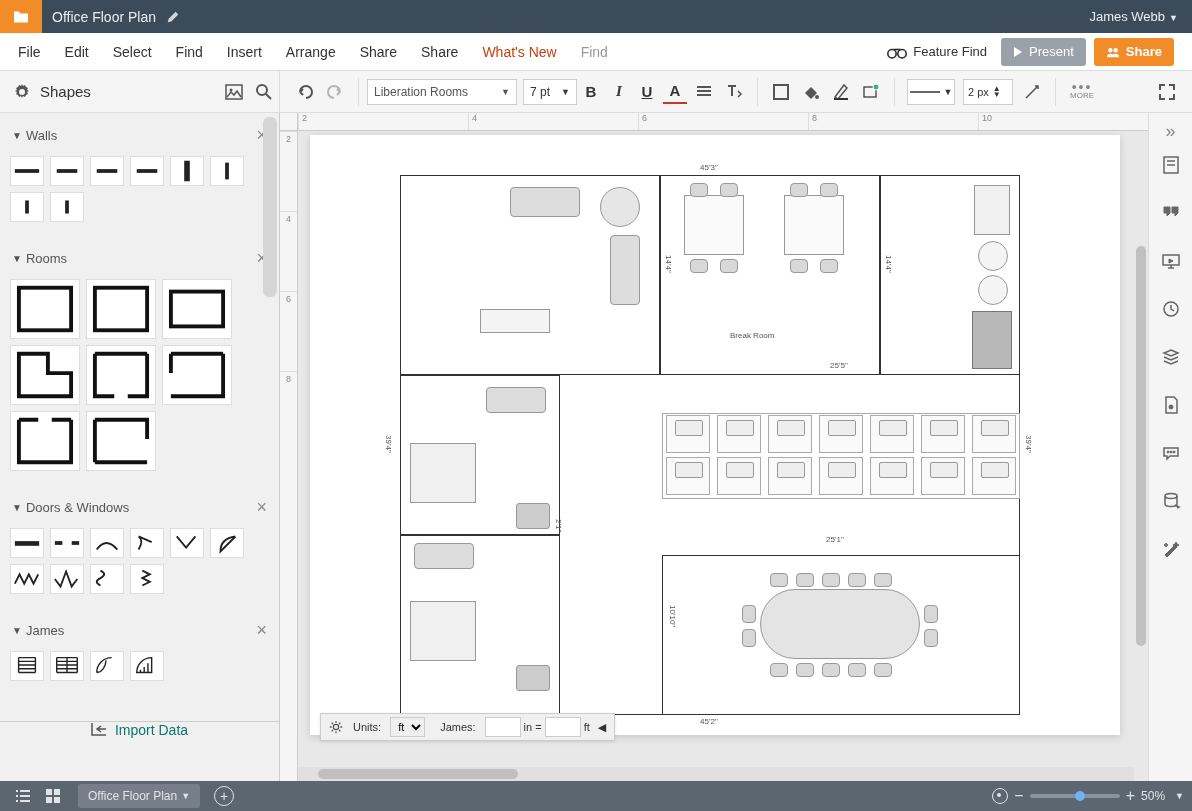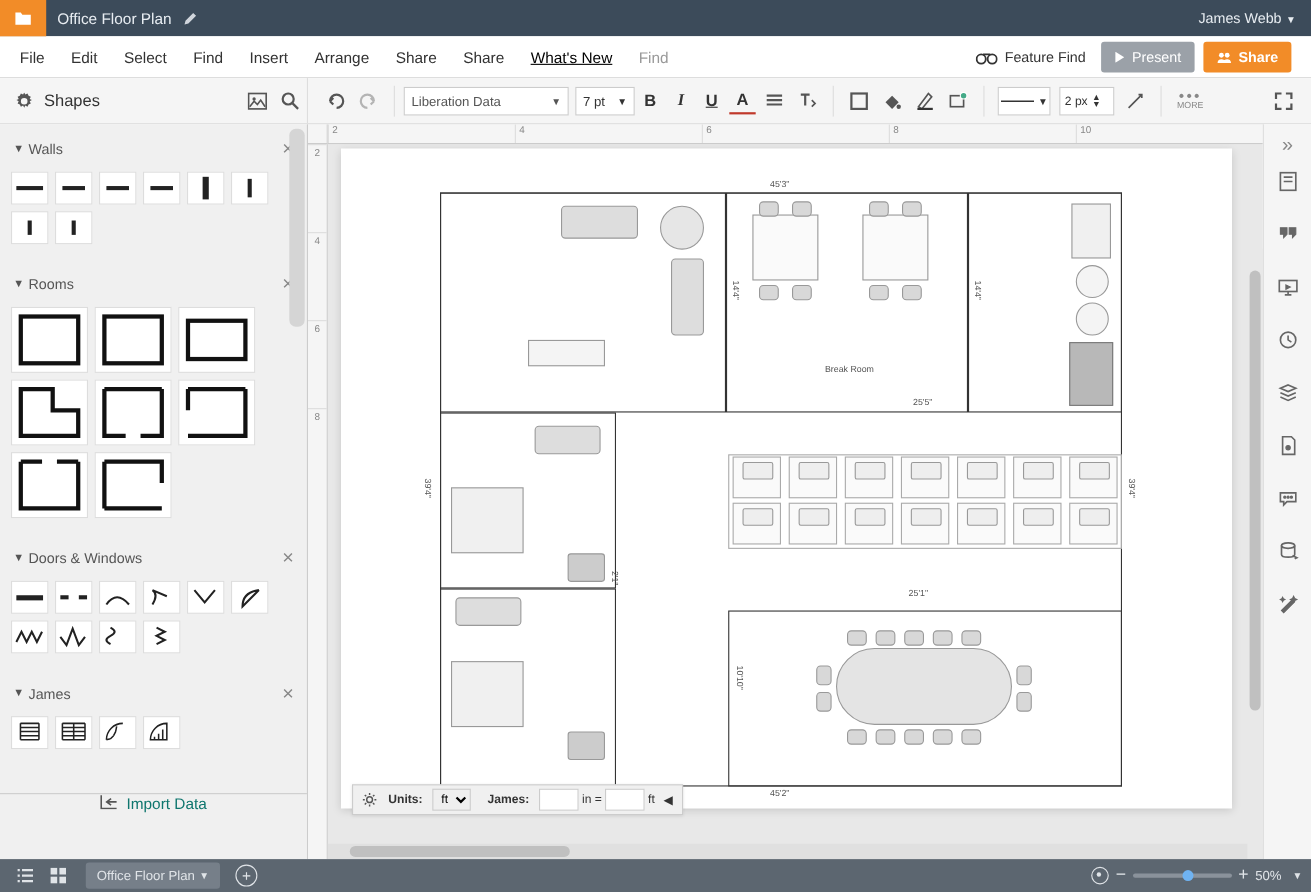--- a/index.html
+++ b/index.html
@@ -10,21 +10,21 @@
 .folder-btn { width: 42px; height: 33px; background: #f28c28; display: flex; align-items: center; justify-content: center; }
 .folder-btn svg { width: 18px; height: 14px; fill: #fff; }
 .doc-title { color: #e8edf2; font-size: 14px; padding: 0 10px; font-weight: 500; }
 .edit-pencil { width: 14px; height: 14px; fill: #d0d5dc; cursor: pointer; }
 .spacer { flex: 1; }
 .user-menu { color: #e8edf2; font-size: 13px; padding: 0 14px; font-weight: 500; }
 
 
 .menubar { height: 38px; background: #fff; display: flex; align-items: center; padding: 0 18px; border-bottom: 1px solid #ddd; }
 .menubar .menu-item { margin-right: 24px; color: #333; cursor: pointer; font-size: 14px; }
-.menubar .menu-item.link { color: #000000; text-decoration: underline; }
+.menubar .menu-item.link { color: #c2410c; }
 .menubar .menu-item.muted { color: #999; }
 .feature-find { display: flex; align-items: center; color: #333; font-size: 13px; margin-right: 14px; cursor: pointer; }
 .feature-find svg { width: 20px; height: 14px; fill: #333; margin-right: 6px; }
 .present-btn { height: 28px; background: #9ba1a8; color: #fff; border-radius: 3px; padding: 0 12px; display: flex; align-items: center; margin-right: 8px; font-weight: 500; cursor: pointer; }
 .present-btn svg { width: 10px; height: 10px; fill: #fff; margin-right: 6px; }
 .share-btn { height: 28px; background: #f28c28; color: #fff; border-radius: 3px; padding: 0 12px; display: flex; align-items: center; font-weight: 600; cursor: pointer; }
 .share-btn svg { width: 14px; height: 12px; fill: #fff; margin-right: 6px; }
 
 
 .toolbar { height: 42px; background: #f5f5f5; border-bottom: 1px solid #ddd; display: flex; align-items: center; position: relative; }
@@ -78,21 +78,21 @@
 .fp-outer { position: absolute; border: 1px solid #333; }
 .fp-label { position: absolute; font-size: 8px; color: #555; }
 .workstation { position: absolute; width: 44px; height: 38px; border: 1px solid #aaa; background: #fafafa; }
 .workstation::after { content: ''; position: absolute; top: 4px; left: 8px; width: 26px; height: 14px; border: 1px solid #999; border-radius: 2px; background: #eee; }
 .conf-table { position: absolute; background: #e4e4e4; border: 1px solid #999; border-radius: 40px; }
 .chair { position: absolute; width: 18px; height: 14px; background: #d8d8d8; border: 1px solid #999; border-radius: 4px; }
 
 
 .units-bar { position: absolute; bottom: 40px; left: 40px; height: 28px; background: #f0f0f0; border: 1px solid #ccc; display: flex; align-items: center; padding: 0 8px; font-size: 11px; box-shadow: 0 1px 3px rgba(0,0,0,0.1); }
 .units-bar .gear { width: 14px; height: 14px; margin-right: 10px; }
-.units-bar .lbl { margin-right: 6px; font-weight: 700; }
+.units-bar .lbl { margin-right: 6px; font-weight: 400; }
 .units-bar select, .units-bar input { height: 20px; border: 1px solid #ccc; margin: 0 3px; font-size: 11px; padding: 0 3px; }
 .units-bar input { width: 36px; }
 
 
 .right-panel { width: 44px; background: #f5f5f5; border-left: 1px solid #ddd; display: flex; flex-direction: column; align-items: center; padding-top: 8px; }
 .right-panel .collapse { height: 20px; font-size: 18px; color: #888; cursor: pointer; }
 .right-panel .ricon { width: 20px; height: 20px; margin: 14px 0; fill: #666; stroke: #666; cursor: pointer; }
 
 
 .right-scrolltrack { position: absolute; right: 44px; top: 113px; width: 14px; height: 600px; background: #e8e8e8; }
@@ -182,21 +182,21 @@
   </div>
   <div class="toolbar-right">
     <svg class="toolbar-icon" viewBox="0 0 18 18">
         <path d="M4 9a6 6 0 116 6M4 9l3-3M4 9l3 3" fill="none" stroke="#555" stroke-width="2"></path>
       </svg>
     <svg class="toolbar-icon" style="opacity:.4" viewBox="0 0 18 18">
         <path d="M14 9a6 6 0 10-6 6M14 9l-3-3M14 9l-3 3" fill="none" stroke="#555" stroke-width="2"></path>
       </svg>
     <div class="toolbar-divider"></div>
     <div class="font-select">
-        <span>Liberation Data</span>
+        <span>Liberation Rooms</span>
         <span class="caret-down">▼</span>
       </div>
     <div class="size-select">
         <span>7 pt</span>
         <span class="caret-down">▼</span>
       </div>
     <div class="fmt-btn">B</div>
     <div class="fmt-btn" style="font-style:italic;font-family:serif">I</div>
     <div class="fmt-btn underline">U</div>
     <div class="fmt-btn text-color">A</div>
@@ -470,21 +470,21 @@
 
     <div class="canvas-inner">
 
       <div class="fp-outer" style="top:40px;left:90px;width:620px;height:540px;"></div>
       <span class="fp-label" style="top:28px;left:390px">45'3"</span>
       <span class="fp-label" style="top:582px;left:390px">45'2"</span>
       <span class="fp-label" style="top:300px;left:74px;writing-mode:vertical-rl">39'4"</span>
       <span class="fp-label" style="top:300px;left:714px;writing-mode:vertical-rl">39'4"</span>
 
       <div class="fp-outer" style="top:40px;left:350px;width:220px;height:200px;"></div>
-      <span class="fp-label" style="top:196px;left:440px">Break Room</span>
+      <span class="fp-label" style="top:196px;left:420px">Break Room</span>
       <span class="fp-label" style="top:120px;left:354px;writing-mode:vertical-rl">14'4"</span>
       <span class="fp-label" style="top:226px;left:520px">25'5"</span>
 
       <div class="fp-outer" style="top:40px;left:570px;width:140px;height:200px;"></div>
       <span class="fp-label" style="top:120px;left:574px;writing-mode:vertical-rl">14'4"</span>
 
       <div style="position:absolute;top:50px;left:664px;width:36px;height:50px;border:1px solid #999;background:#f0f0f0"></div>
       <div style="position:absolute;top:106px;left:668px;width:30px;height:30px;border:1px solid #999;border-radius:50%;background:#f4f4f4"></div>
       <div style="position:absolute;top:140px;left:668px;width:30px;height:30px;border:1px solid #999;border-radius:50%;background:#f4f4f4"></div>
       <div style="position:absolute;top:176px;left:662px;width:40px;height:58px;border:1px solid #777;background:#b8b8b8"></div>

